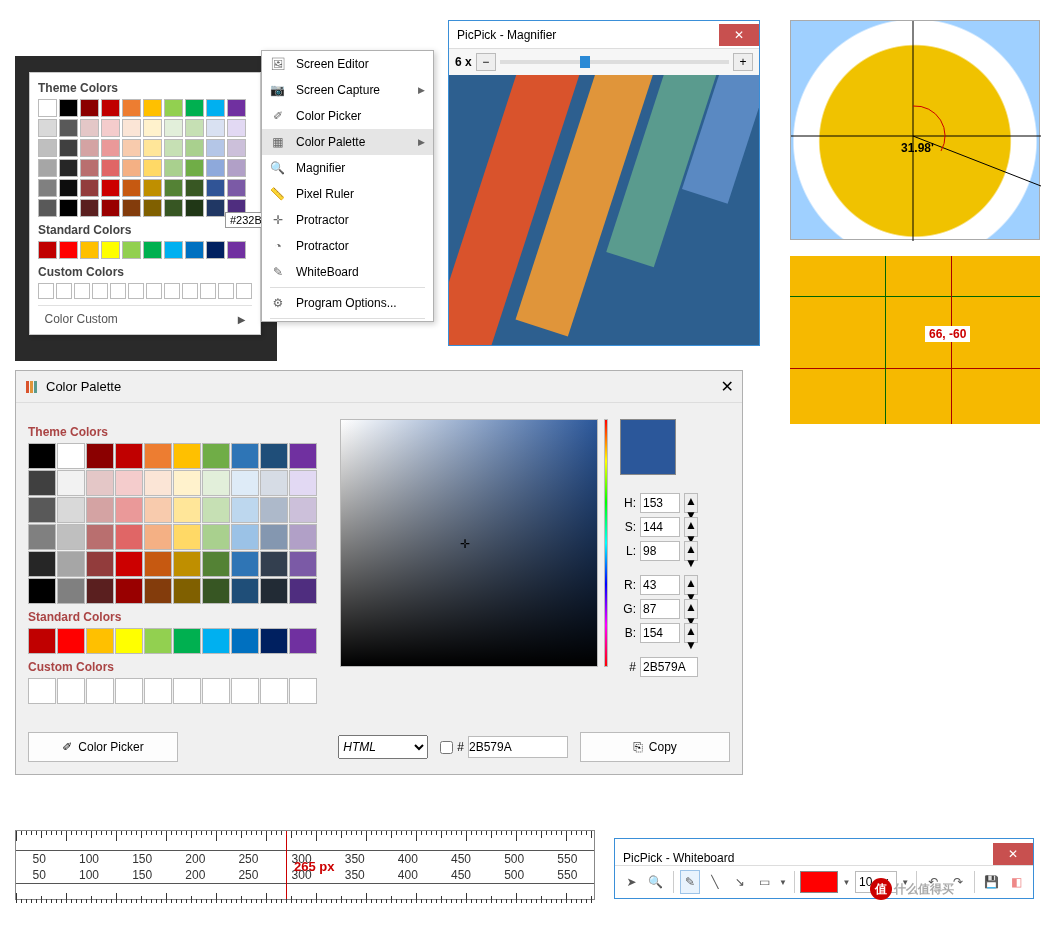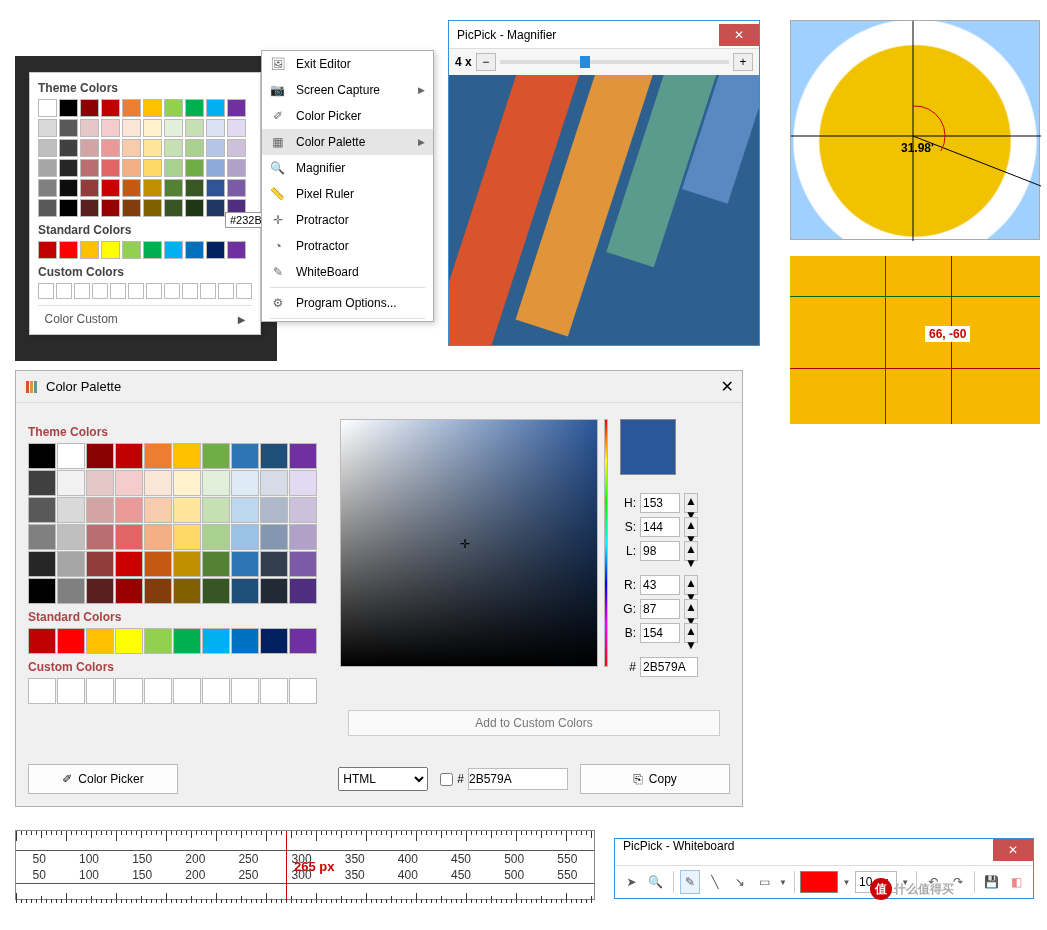--- a/index.html
+++ b/index.html
@@ -73,35 +73,35 @@
 .cpright { flex:1; display:flex; flex-direction:column; gap:4px;}
 .bigsw { width:56px; height:56px; border:1px solid #888;}
 .numrow { display:flex; align-items:center; gap:4px;}
 .numrow label { width:16px; text-align:right;}
 .numrow input { width:40px; height:20px; border:1px solid #bbb; padding:0 2px;}
 .numrow .spin { width:14px; height:20px; border:1px solid #bbb; background:#eee; font-size:8px; display:flex; flex-direction:column;}
 .addcust { margin-top:6px; width:372px; height:26px; border:1px solid #ccc; background:#fafafa; color:#777; display:flex; align-items:center; justify-content:center;}
 .cpfoot { display:flex; align-items:center; gap:12px; margin-top:28px;}
 .cpfoot .btn { height:30px; border:1px solid #bbb; background:#fdfdfd; display:flex; align-items:center; justify-content:center; gap:6px;}
 .cpfoot .pick { width:150px;}
-.cpfoot select { width:90px; height:24px;}
+.cpfoot select { width:90px; height:24px;font-style:italic;}
 .cpfoot .hashrow { display:flex; align-items:center; gap:4px;}
 .cpfoot .copy { width:150px;}
 
 
 .ruler { position:absolute; left:15px; top:830px; width:580px; height:70px; border:1px solid #888; background:#fff;}
 .ruler .ticks { position:relative; height:20px; border-bottom:1px solid #555;}
 .ruler .ticks.bottom { border-top:1px solid #555; border-bottom:none;}
 .ruler .nums { display:flex; justify-content:space-around; font-size:11px; color:#333; padding:1px 0;}
 .ruler .marker { position:absolute; left:270px; top:0; bottom:0; width:1px; background:#c00;}
 .ruler .mtxt { position:absolute; left:278px; top:28px; color:#c00; font-weight:bold; font-size:13px;}
 
 
 .wb { position:absolute; left:614px; top:838px; width:420px; border:1px solid #3a8fd8; background:#fff;}
-.wb .titlebar { display:flex; align-items:flex-start; height:26px; padding-left:8px;gap:44px;}
+.wb .titlebar { display:flex; align-items:flex-end; height:26px; padding-left:8px;gap:44px;}
 .wb .titlebar .t { flex:1;}
 .wb .close { width:40px; height:22px; background:#c8504f; color:#fff; display:flex; align-items:center; justify-content:center;}
 .wb .tools { display:flex; align-items:center; gap:4px; padding:4px 6px; border-top:1px solid #ddd;}
 .wb .tb { width:24px; height:24px; border:1px solid transparent; display:flex; align-items:center; justify-content:center; color:#555;}
 .wb .tb.active { border-color:#9cc3e8; background:#e9f3fd;}
 .wb .colorbox { width:44px; height:22px; border:1px solid #888;}
 .wb .dd { width:10px; font-size:8px; color:#555;}
 .wb .sep { width:1px; height:22px; background:#ccc; margin:0 2px;}
 .wb .pxsel { width:48px; height:22px; border:1px solid #bbb; background:#fff; padding:0 3px; display:flex; align-items:center;}
 
@@ -209,21 +209,21 @@
       <span>Color Custom</span>
         <span class="arr">▶</span>
     </div>
   </div>
   <div class="tooltip">#232B99</div>
 
   <div class="menu">
     <div id="menu-items">
         <div class="menu-item">
           <span class="ico">🖼</span>
-          <span class="lbl">Exit Editor</span>
+          <span class="lbl">Screen Editor</span>
         </div>
         <div class="menu-item">
           <span class="ico">📷</span>
           <span class="lbl">Screen Capture</span>
           <span class="sub">▶</span>
         </div>
         <div class="menu-item">
           <span class="ico">✐</span>
           <span class="lbl">Color Picker</span>
         </div>
@@ -261,21 +261,21 @@
       </div>
   </div>
 </div>
 
 <div class="magwin">
   <div class="titlebar">
     <span class="t">PicPick - Magnifier</span>
     <div class="close">✕</div>
   </div>
   <div class="zoomrow">
-    <span class="zval">4 x</span>
+    <span class="zval">6 x</span>
     <div class="btn">−</div>
     <div class="track">
         <div class="thumb"></div>
       </div>
     <div class="btn">+</div>
   </div>
   <div class="magview">
     <div style="left:20px;top:-20px;width:60px;height:340px;background:#d9532c;transform:rotate(18deg);"></div>
     <div style="left:110px;top:-30px;width:55px;height:290px;background:#e0953a;transform:rotate(18deg);"></div>
     <div style="left:190px;top:-30px;width:50px;height:220px;background:#5a9b8e;transform:rotate(18deg);"></div>
@@ -465,21 +465,20 @@
           </div>
         <div style="height:6px;"></div>
         <div class="numrow">
             <label>#</label>
             <input style="width: 58px;" value="2B579A">
           </div>
       </div>
     </div>
     <div style="display:flex;">
         <div style="width:320px;"></div>
-        <div class="addcust">Add to Custom Colors</div>
       </div>
     <div class="cpfoot">
       <div class="btn pick">
           <span>✐</span>
           <span>Color Picker</span>
         </div>
       <div style="flex:1;"></div>
       <select><option>HTML</option></select>
       <div class="hashrow">
           <input type="checkbox" style="">

